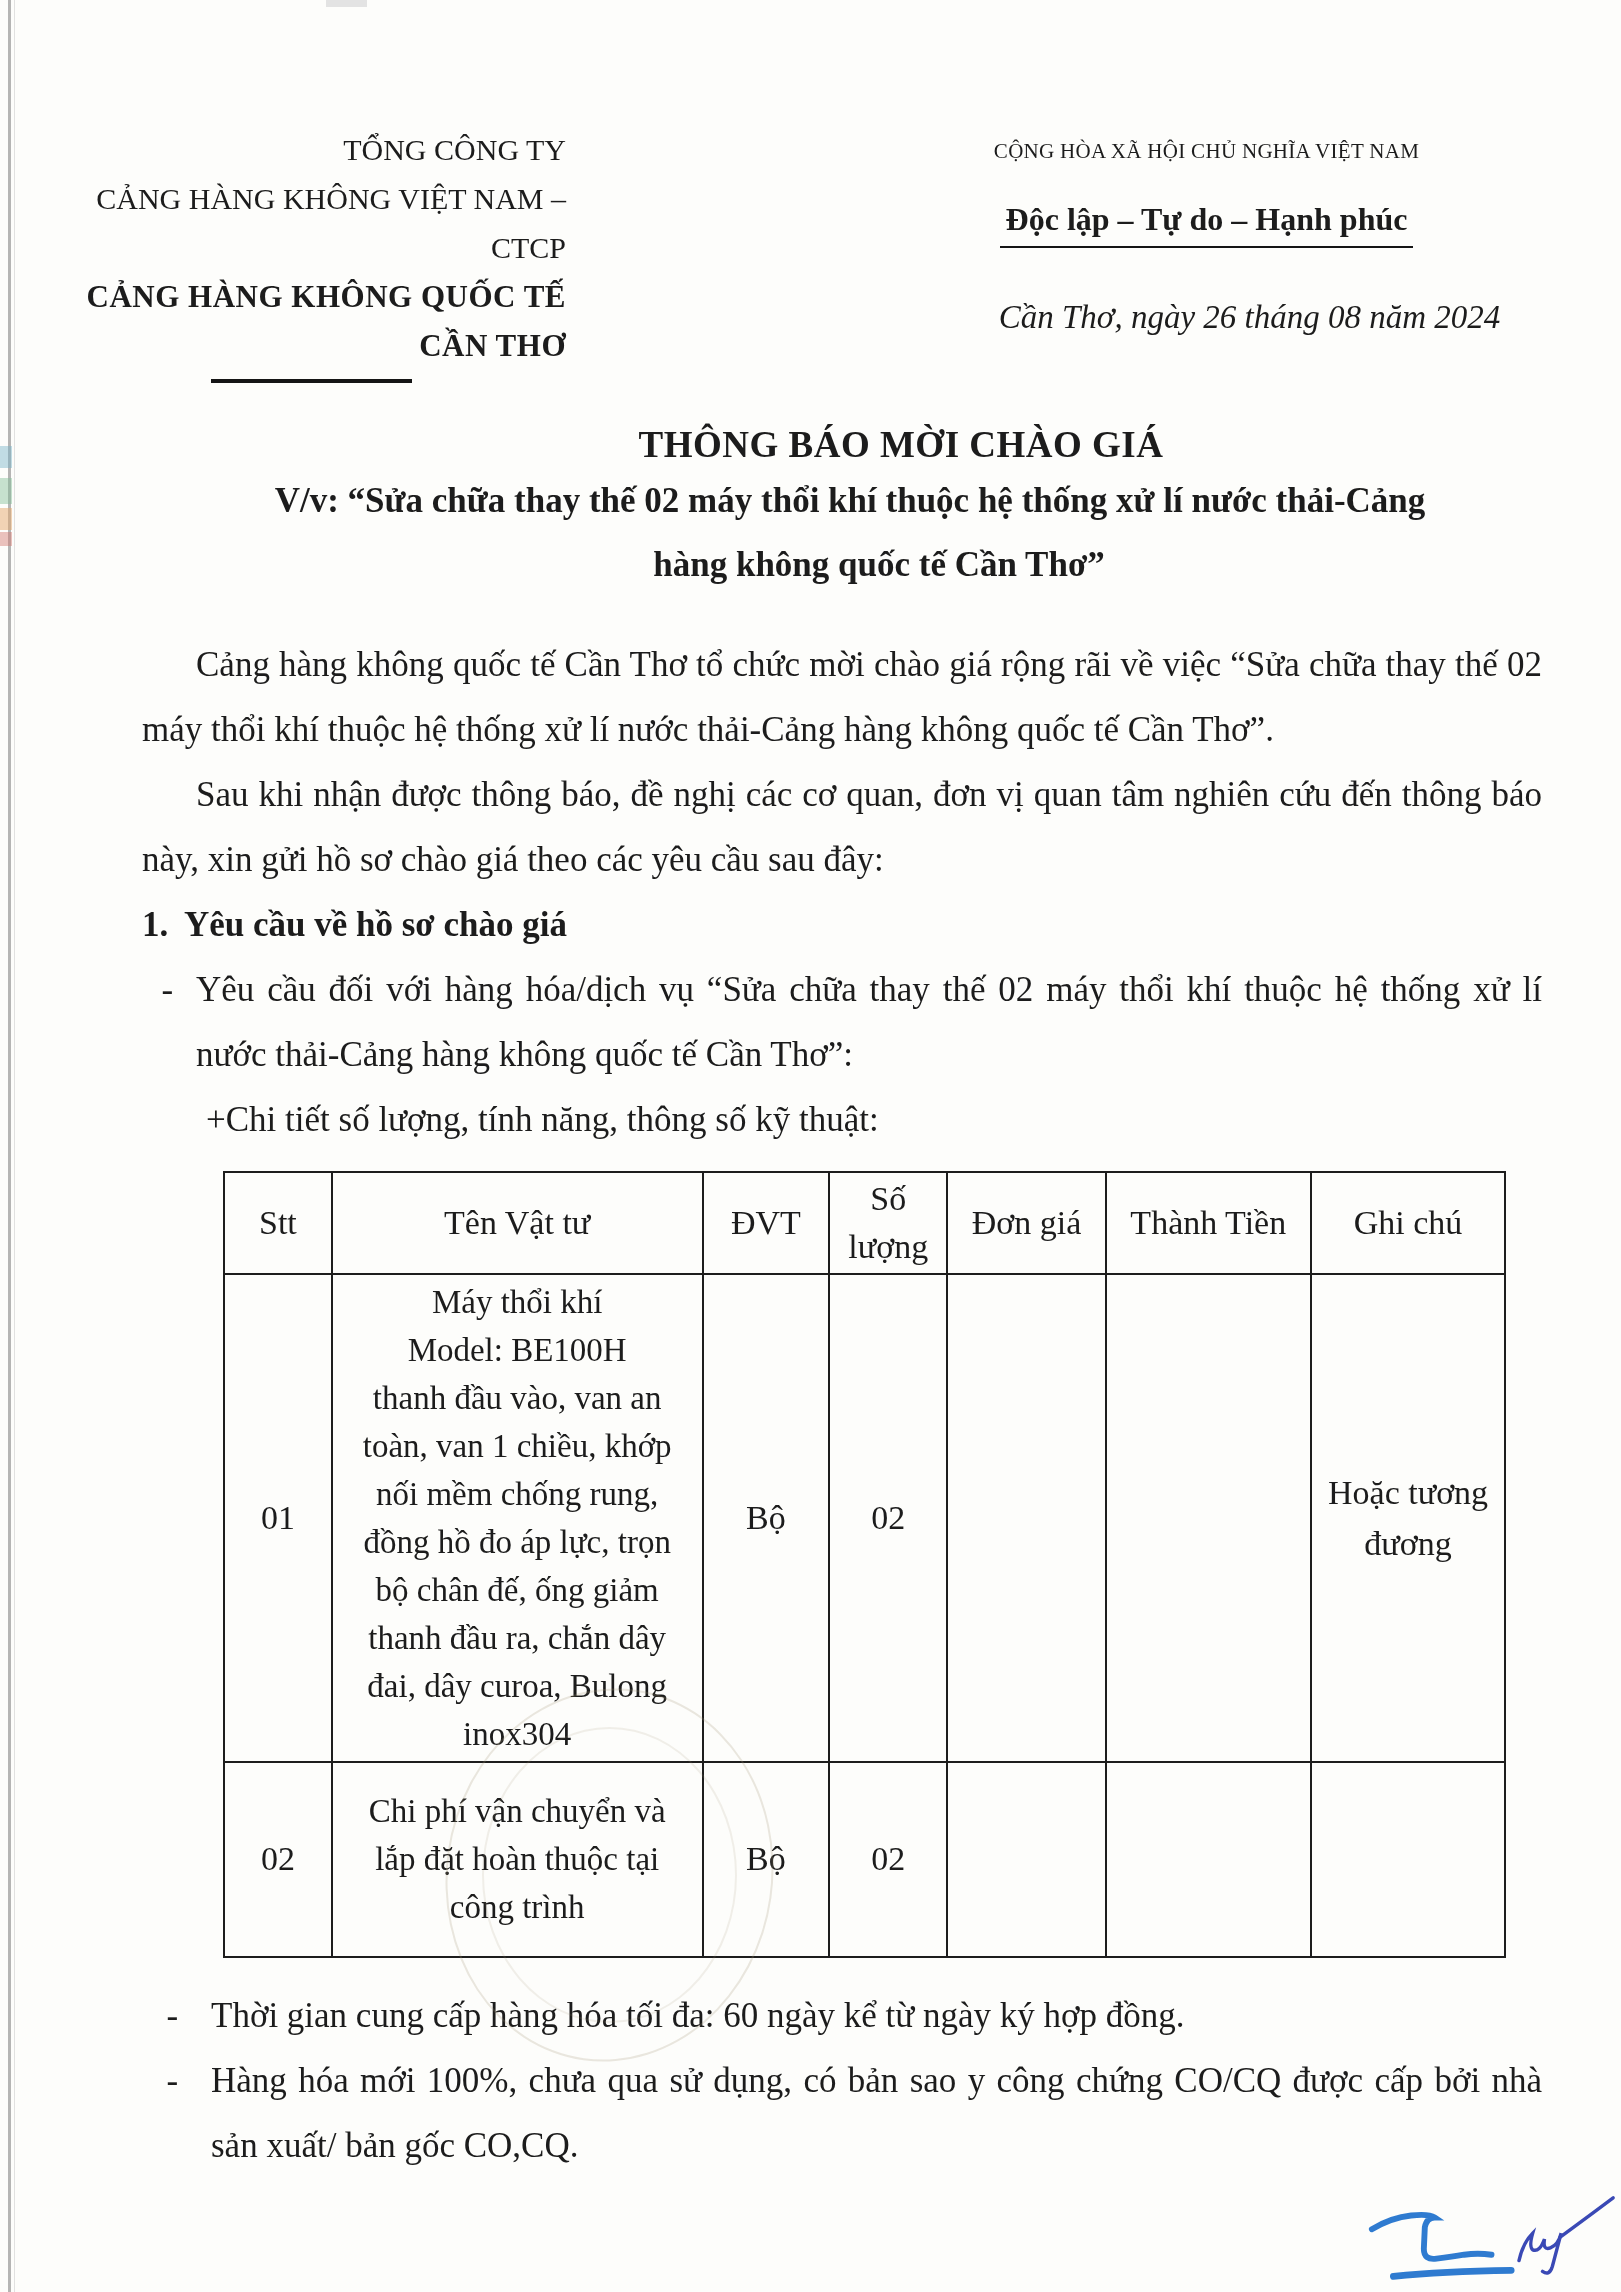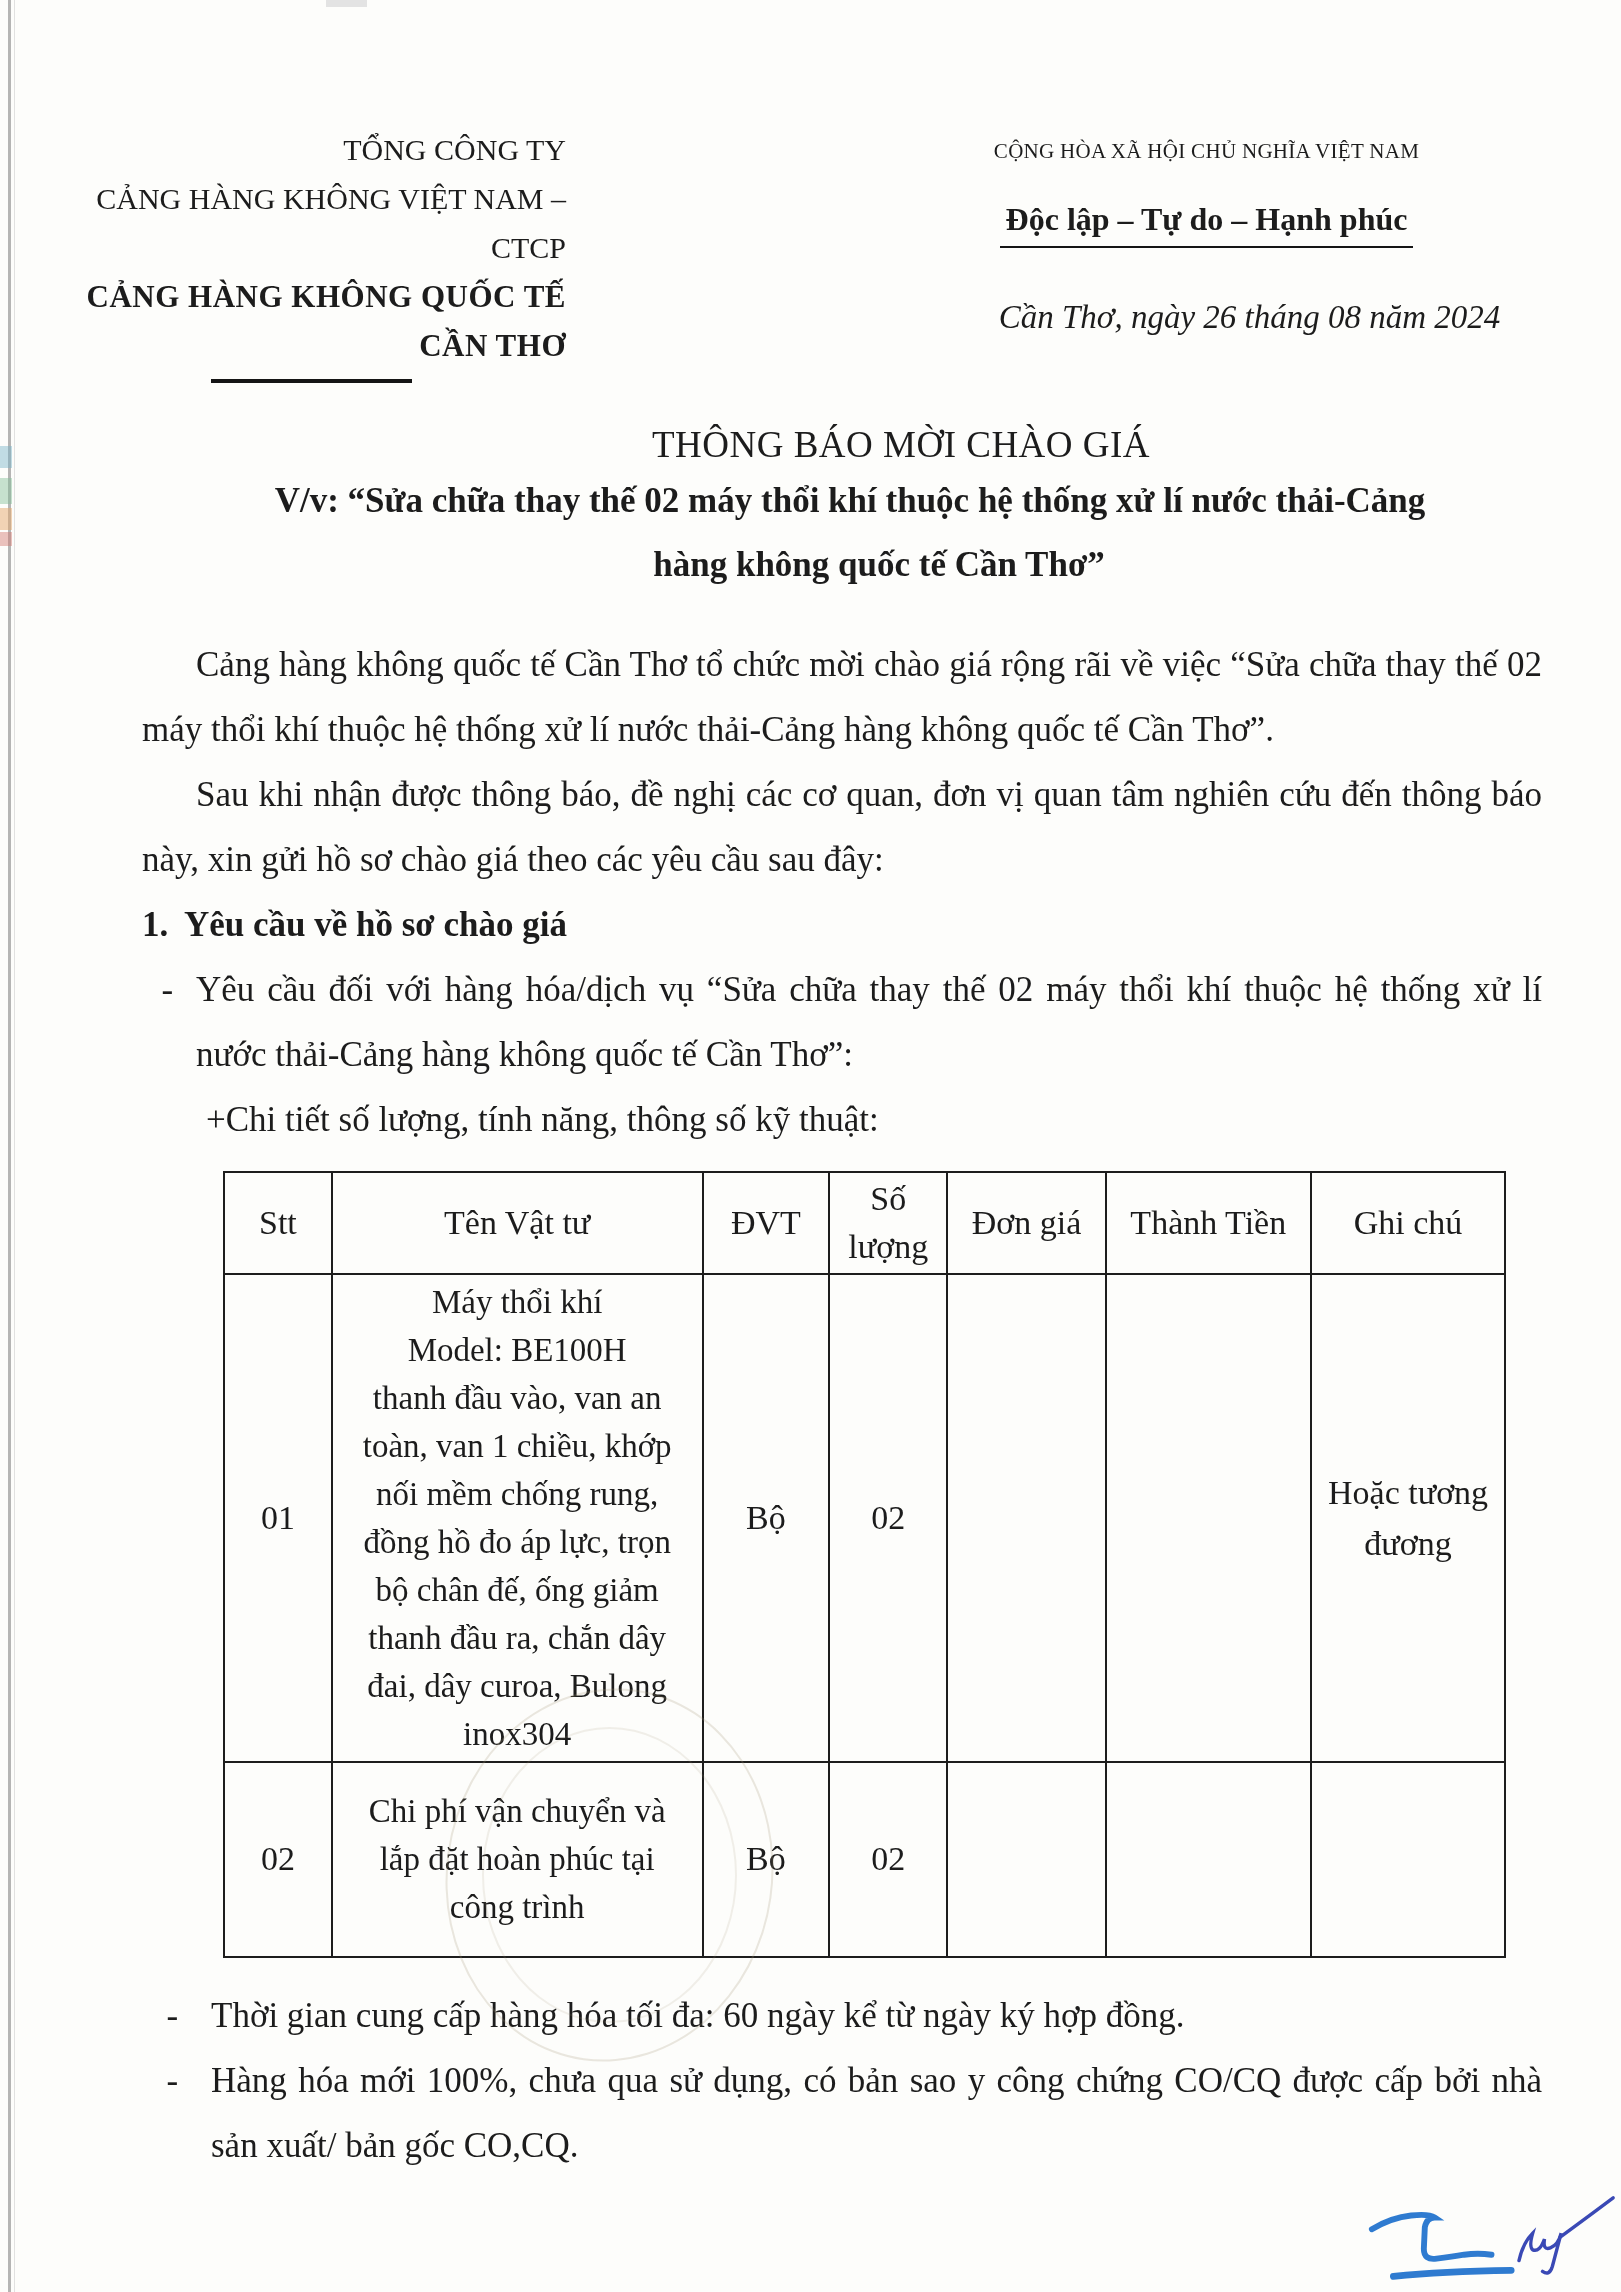--- a/index.html
+++ b/index.html
@@ -32,21 +32,21 @@
     position:absolute;left:833px;top:129px;width:747px;
     text-align:center;
   }
   .header-right .nation{font-size:21px;font-weight:normal;line-height:45px;letter-spacing:0.3px;}
   .header-right .motto{display:inline-block;font-size:32px;font-weight:bold;line-height:43px;
     border-bottom:2.9px solid #151515;padding:0 5.9px 4.9px 5.9px;margin-top:5.9px;}
   .header-right .dateline{font-size:33px;font-style:italic;margin-top:51px;padding-left:86px;}
 
   
   .title-block{position:absolute;left:142px;right:63px;top:420px;text-align:center;}
-  .doc-title{font-size:37px;font-weight:normal;line-height:49px;position:relative;left:51px;letter-spacing:0.5px;}
+  .doc-title{font-size:37px;font-weight:bold;line-height:49px;position:relative;left:51px;letter-spacing:0.5px;}
   .subject-line{font-size:35px;font-weight:bold;line-height:64px;}
   .subject-line.l2{position:relative;left:29px;}
 
   
   .content{position:absolute;left:142px;right:79px;top:632px;font-size:35px;line-height:65px;}
   .para{margin:0;text-indent:54px;text-align:justify;}
   .heading1{font-weight:bold;}
   .heading1 .h-num{margin-right:15.7px;}
   .li{position:relative;padding-left:54px;text-align:justify;}
   .li .marker{position:absolute;left:19.6px;top:0;}
@@ -168,21 +168,21 @@
           <td>Bộ</td>
           <td>02</td>
           <td></td>
           <td></td>
           <td class="pre"><span class="note-text pre">Hoặc tương
 đương</span></td>
         </tr>
         <tr class="row-2">
           <td>02</td>
           <td class="cell-name pre">Chi phí vận chuyển và
-lắp đặt hoàn phúc tại
+lắp đặt hoàn thuộc tại
 công trình</td>
           <td>Bộ</td>
           <td>02</td>
           <td></td>
           <td></td>
           <td></td>
         </tr>
       </tbody>
     </table>
 

